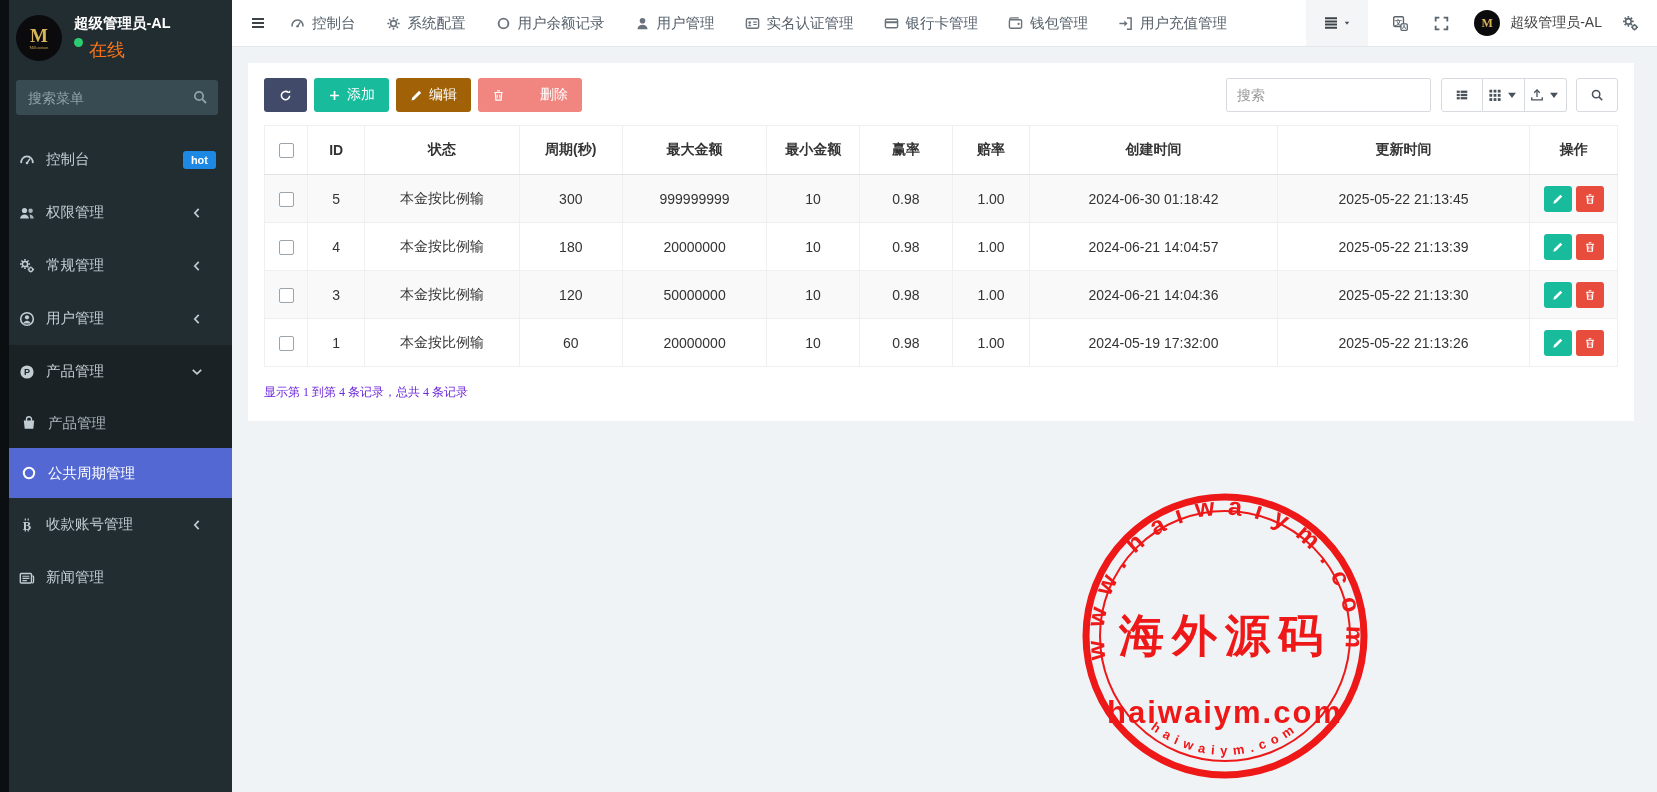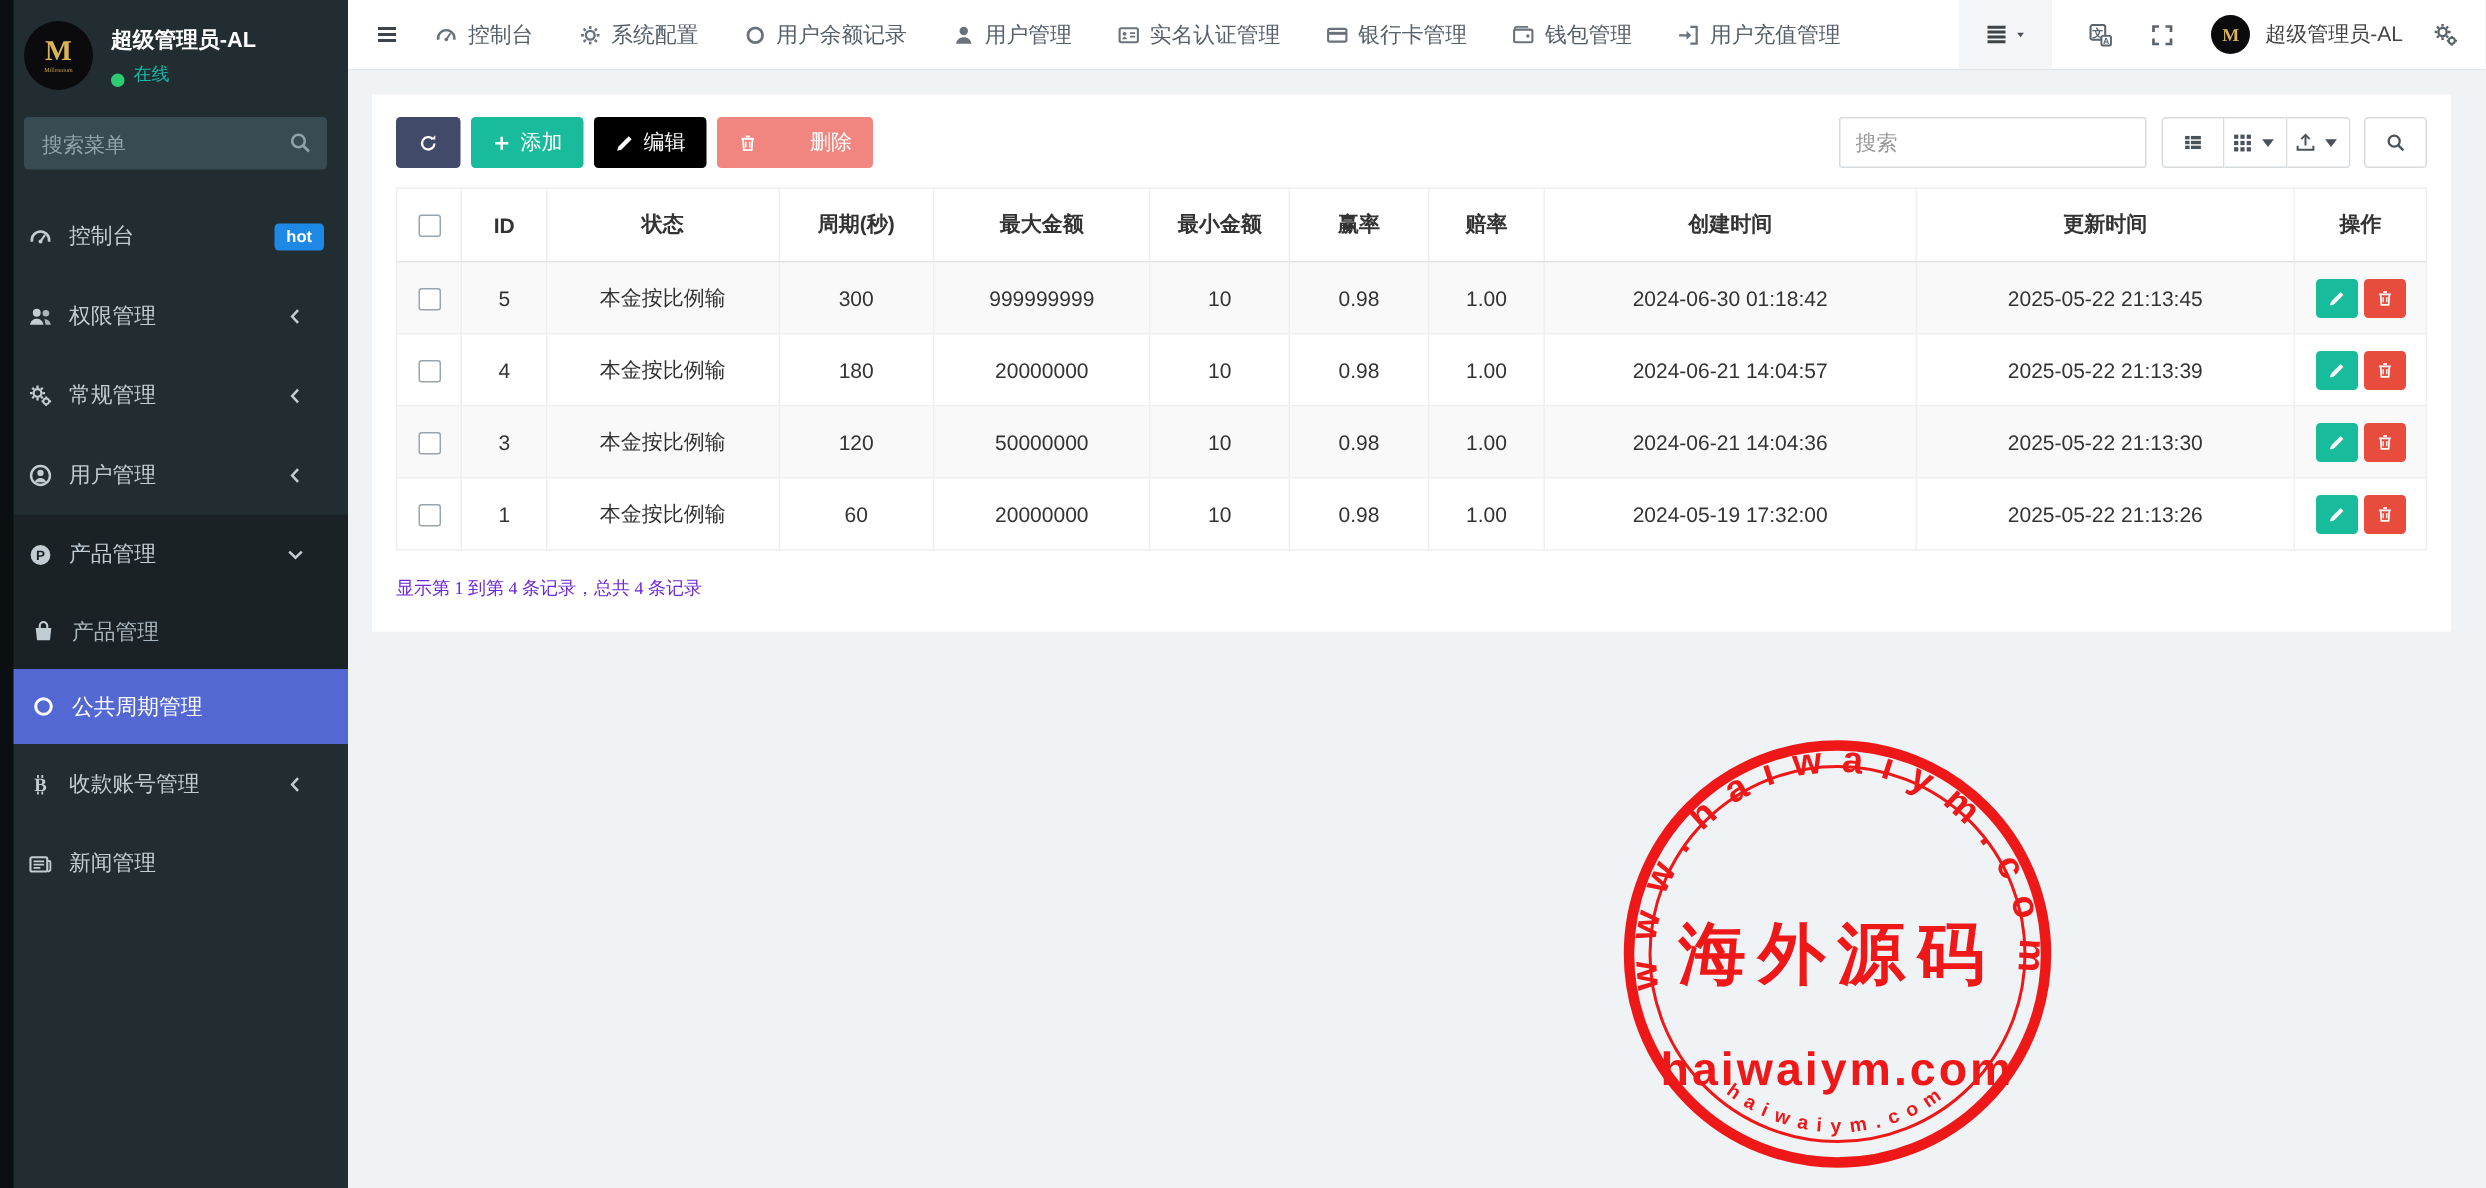--- a/index.html
+++ b/index.html
@@ -15,21 +15,21 @@
            flex-direction:column;position:relative;z-index:5;}
   .brand{height:46px;background:#28343a;color:#fff;display:flex;align-items:center;
          justify-content:center;font-size:18px;letter-spacing:.3px;}
   .user-panel{display:flex;align-items:center;gap:12px;padding:14px 12px 10px 16px;}
   .avatar{width:46px;height:46px;border-radius:50%;background:#0b0b0d;color:#d8b45a;
           display:flex;flex-direction:column;align-items:center;justify-content:center;
           font-family:"Liberation Serif",serif;line-height:1;}
   .avatar .am{font-size:19px;font-weight:bold;}
   .avatar .asub{font-size:4px;margin-top:1px;color:#c7a34e;}
   .u-name{color:#fff;font-weight:bold;font-size:14.5px;}
-  .u-status{color:#14b8a6;font-size:12px;display:flex;align-items:flex-end;gap:6px;margin-top:5px;}
+  .u-status{color:#f97316;font-size:18px;display:flex;align-items:flex-start;gap:6px;margin-top:5px;}
   .dot{width:9px;height:9px;border-radius:50%;background:#2ecc71;}
   .side-search{margin:8px 14px 10px 16px;position:relative;}
   .side-search input{width:100%;box-sizing:border-box;height:35px;background:#384b52;border:none;
           border-radius:3px;color:#cfd8dc;padding:0 34px 0 12px;font-size:14px;outline:none;}
   .side-search input::placeholder{color:#8fa3ab;}
   .side-search .s-ic{position:absolute;right:10px;top:9px;color:#8fa3ab;font-size:16px;}
   .menu{list-style:none;margin:8px 0 0;padding:0;}
   .menu-item{display:flex;align-items:center;height:53px;padding:0 16px 0 19px;color:#c2cdd3;
              font-size:14.5px;cursor:pointer;}
   .menu-item .ic-wrap{font-size:16px;margin-right:11px;color:#c2cdd3;}
@@ -62,21 +62,21 @@
 
   
   .content{flex:1;position:relative;padding:16px 23px 0 16px;box-sizing:border-box;overflow:hidden;}
   .card{background:#fff;padding:15px 16px 20px;box-sizing:border-box;}
   .toolbar-row{display:flex;align-items:flex-start;margin-bottom:13px;}
   .btn{height:34px;border:none;border-radius:3px;color:#fff;font-size:14px;display:inline-flex;
        align-items:center;gap:6px;padding:0 14px;cursor:pointer;font-family:inherit;}
   .btn .ic-wrap{font-size:13px;}
   .btn-refresh{background:#414a68;width:43px;justify-content:center;padding:0;font-size:15px;}
   .btn-add{background:#18bc9c;margin-left:7px;}
-  .btn-edit{background:#000000;margin-left:7px;}
+  .btn-edit{background:#a16207;margin-left:7px;}
   .btn-del{background:#f0867f;margin-left:7px;gap:35px;}
   .right-tools{margin-left:auto;display:flex;align-items:center;}
   .search-input{width:205px;height:34px;border:1px solid #d7dbdf;border-radius:2px;padding:12px 10px;
                 font-size:14px;color:#555;box-sizing:border-box;outline:none;}
   .search-input::placeholder{color:#999;}
   .btn-group{display:flex;margin-left:10px;}
   .tool-btn{min-width:42px;height:34px;background:#fff;border:1px solid #d7dbdf;display:flex;
             align-items:center;justify-content:center;color:#49515a;gap:3px;cursor:pointer;box-sizing:border-box;}
   .tool-btn .ic-wrap{font-size:14px;}
   .btn-group .tool-btn + .tool-btn{border-left:none;}

